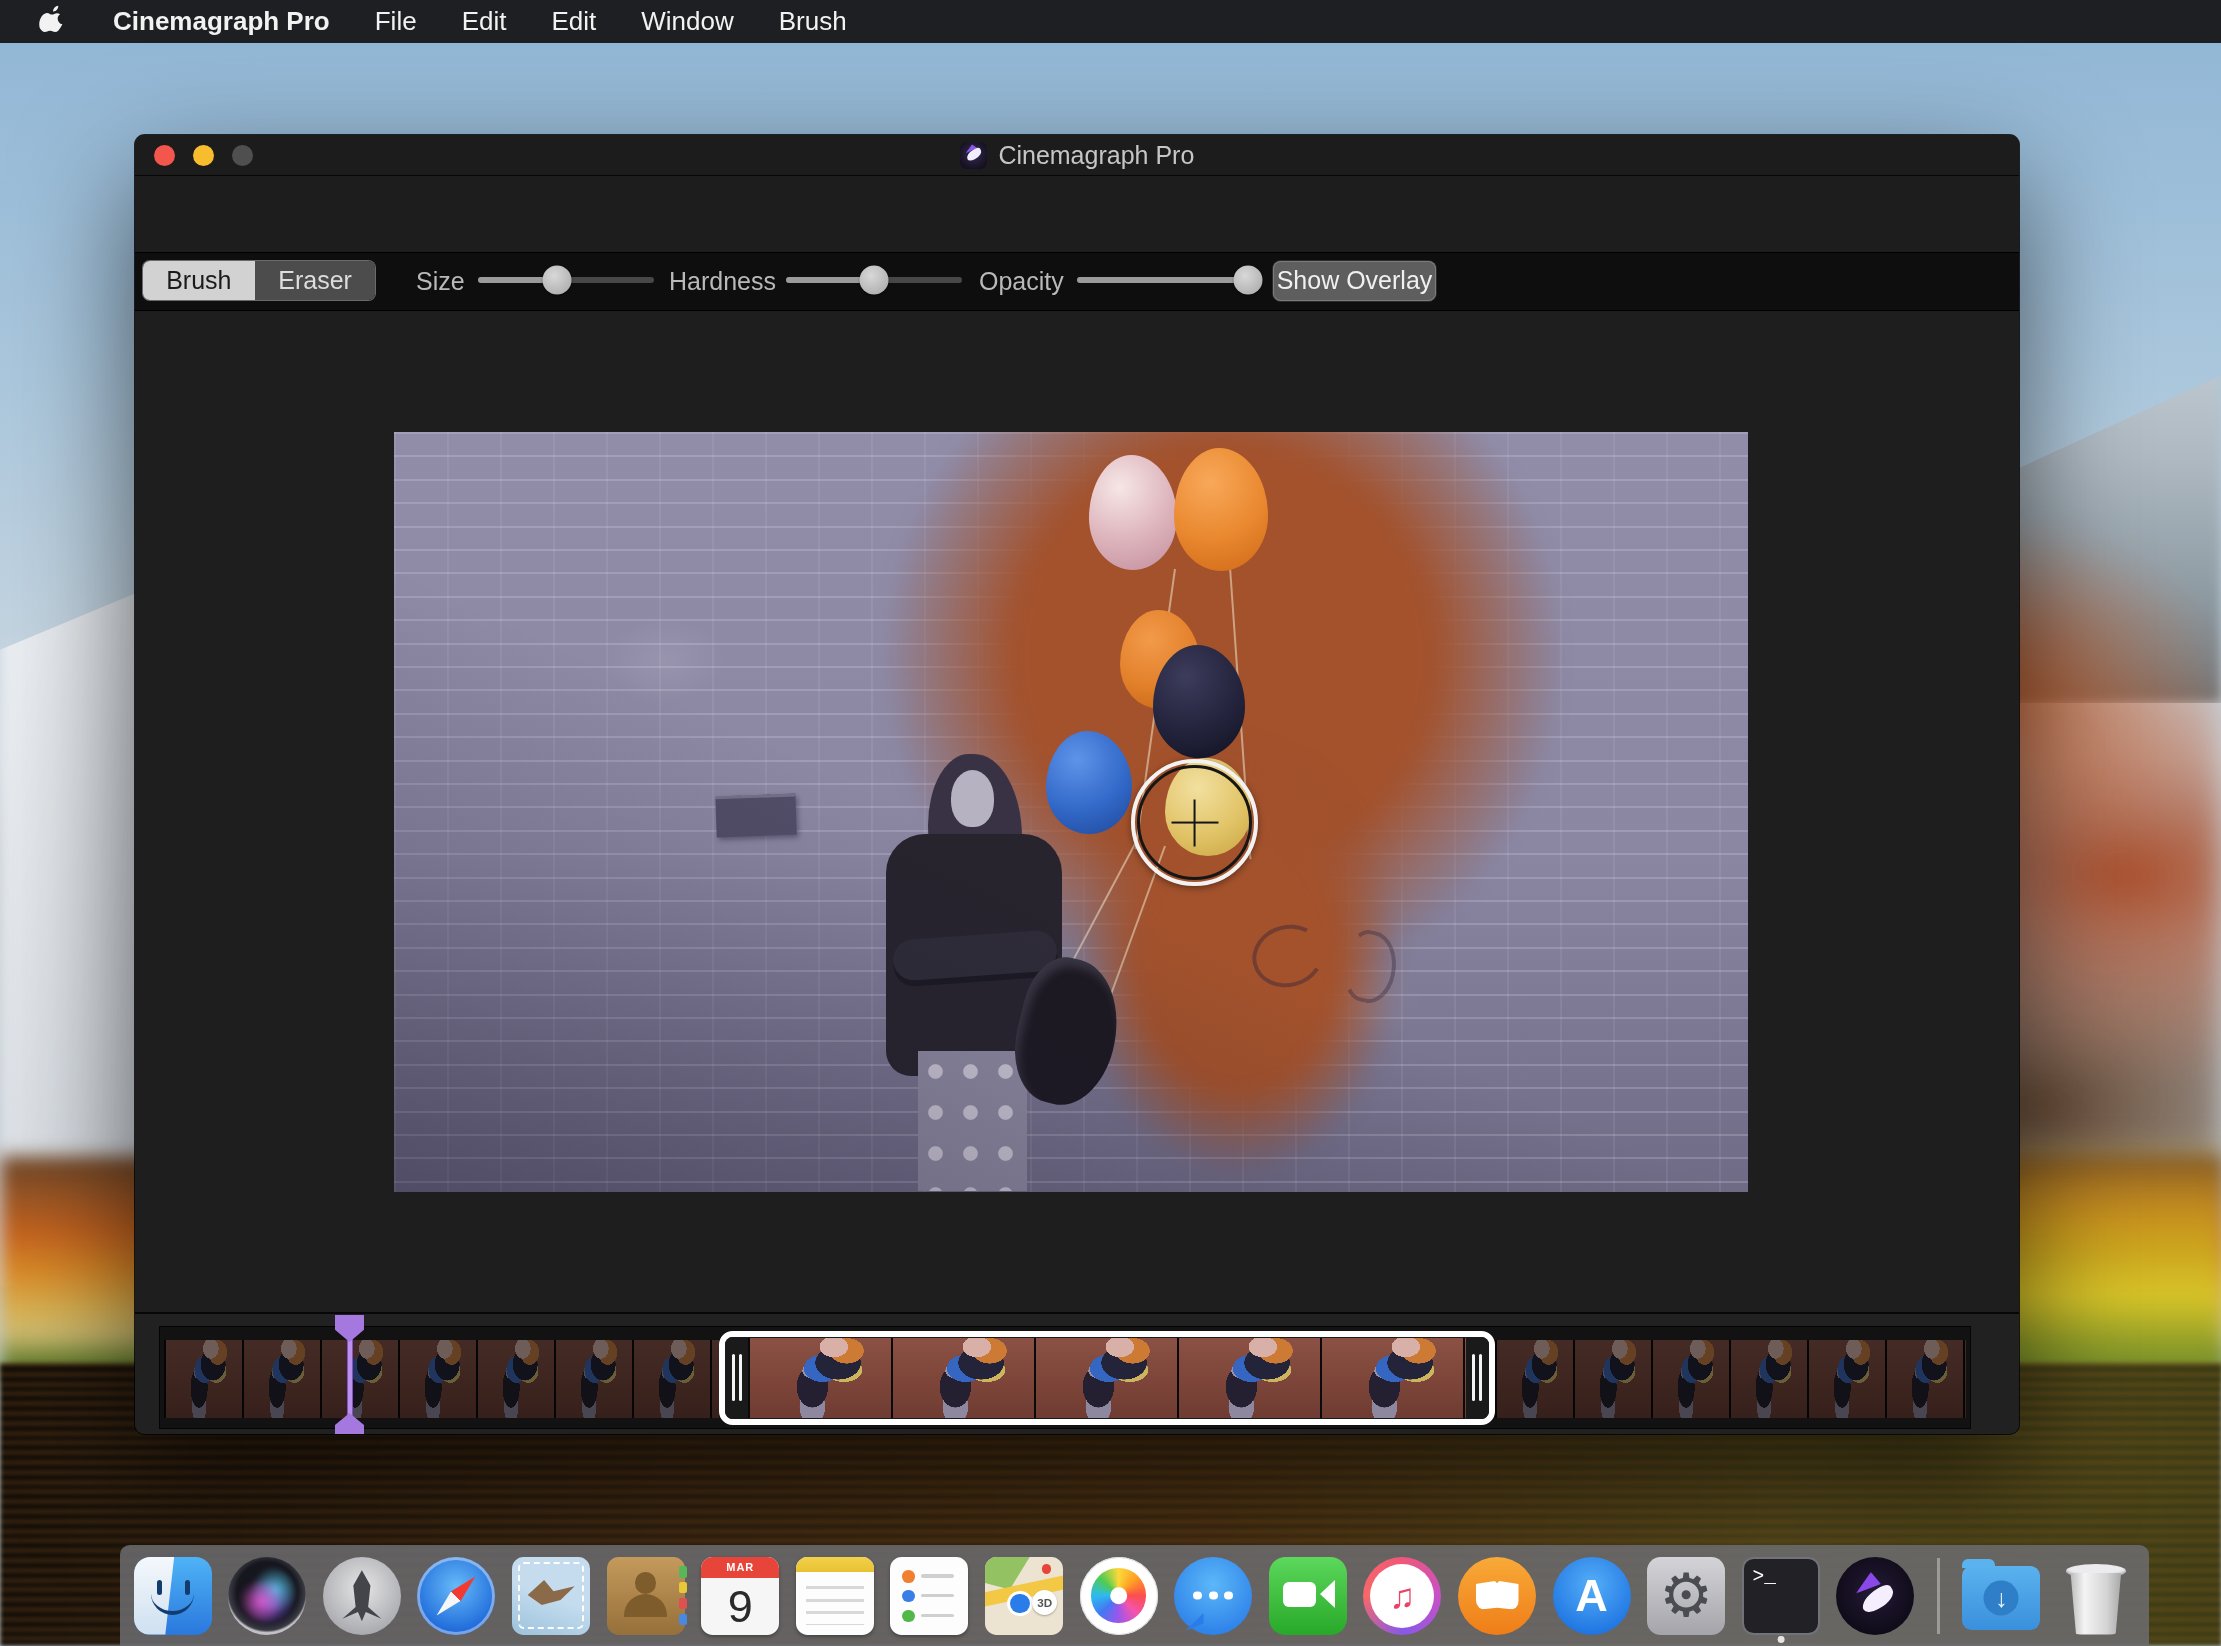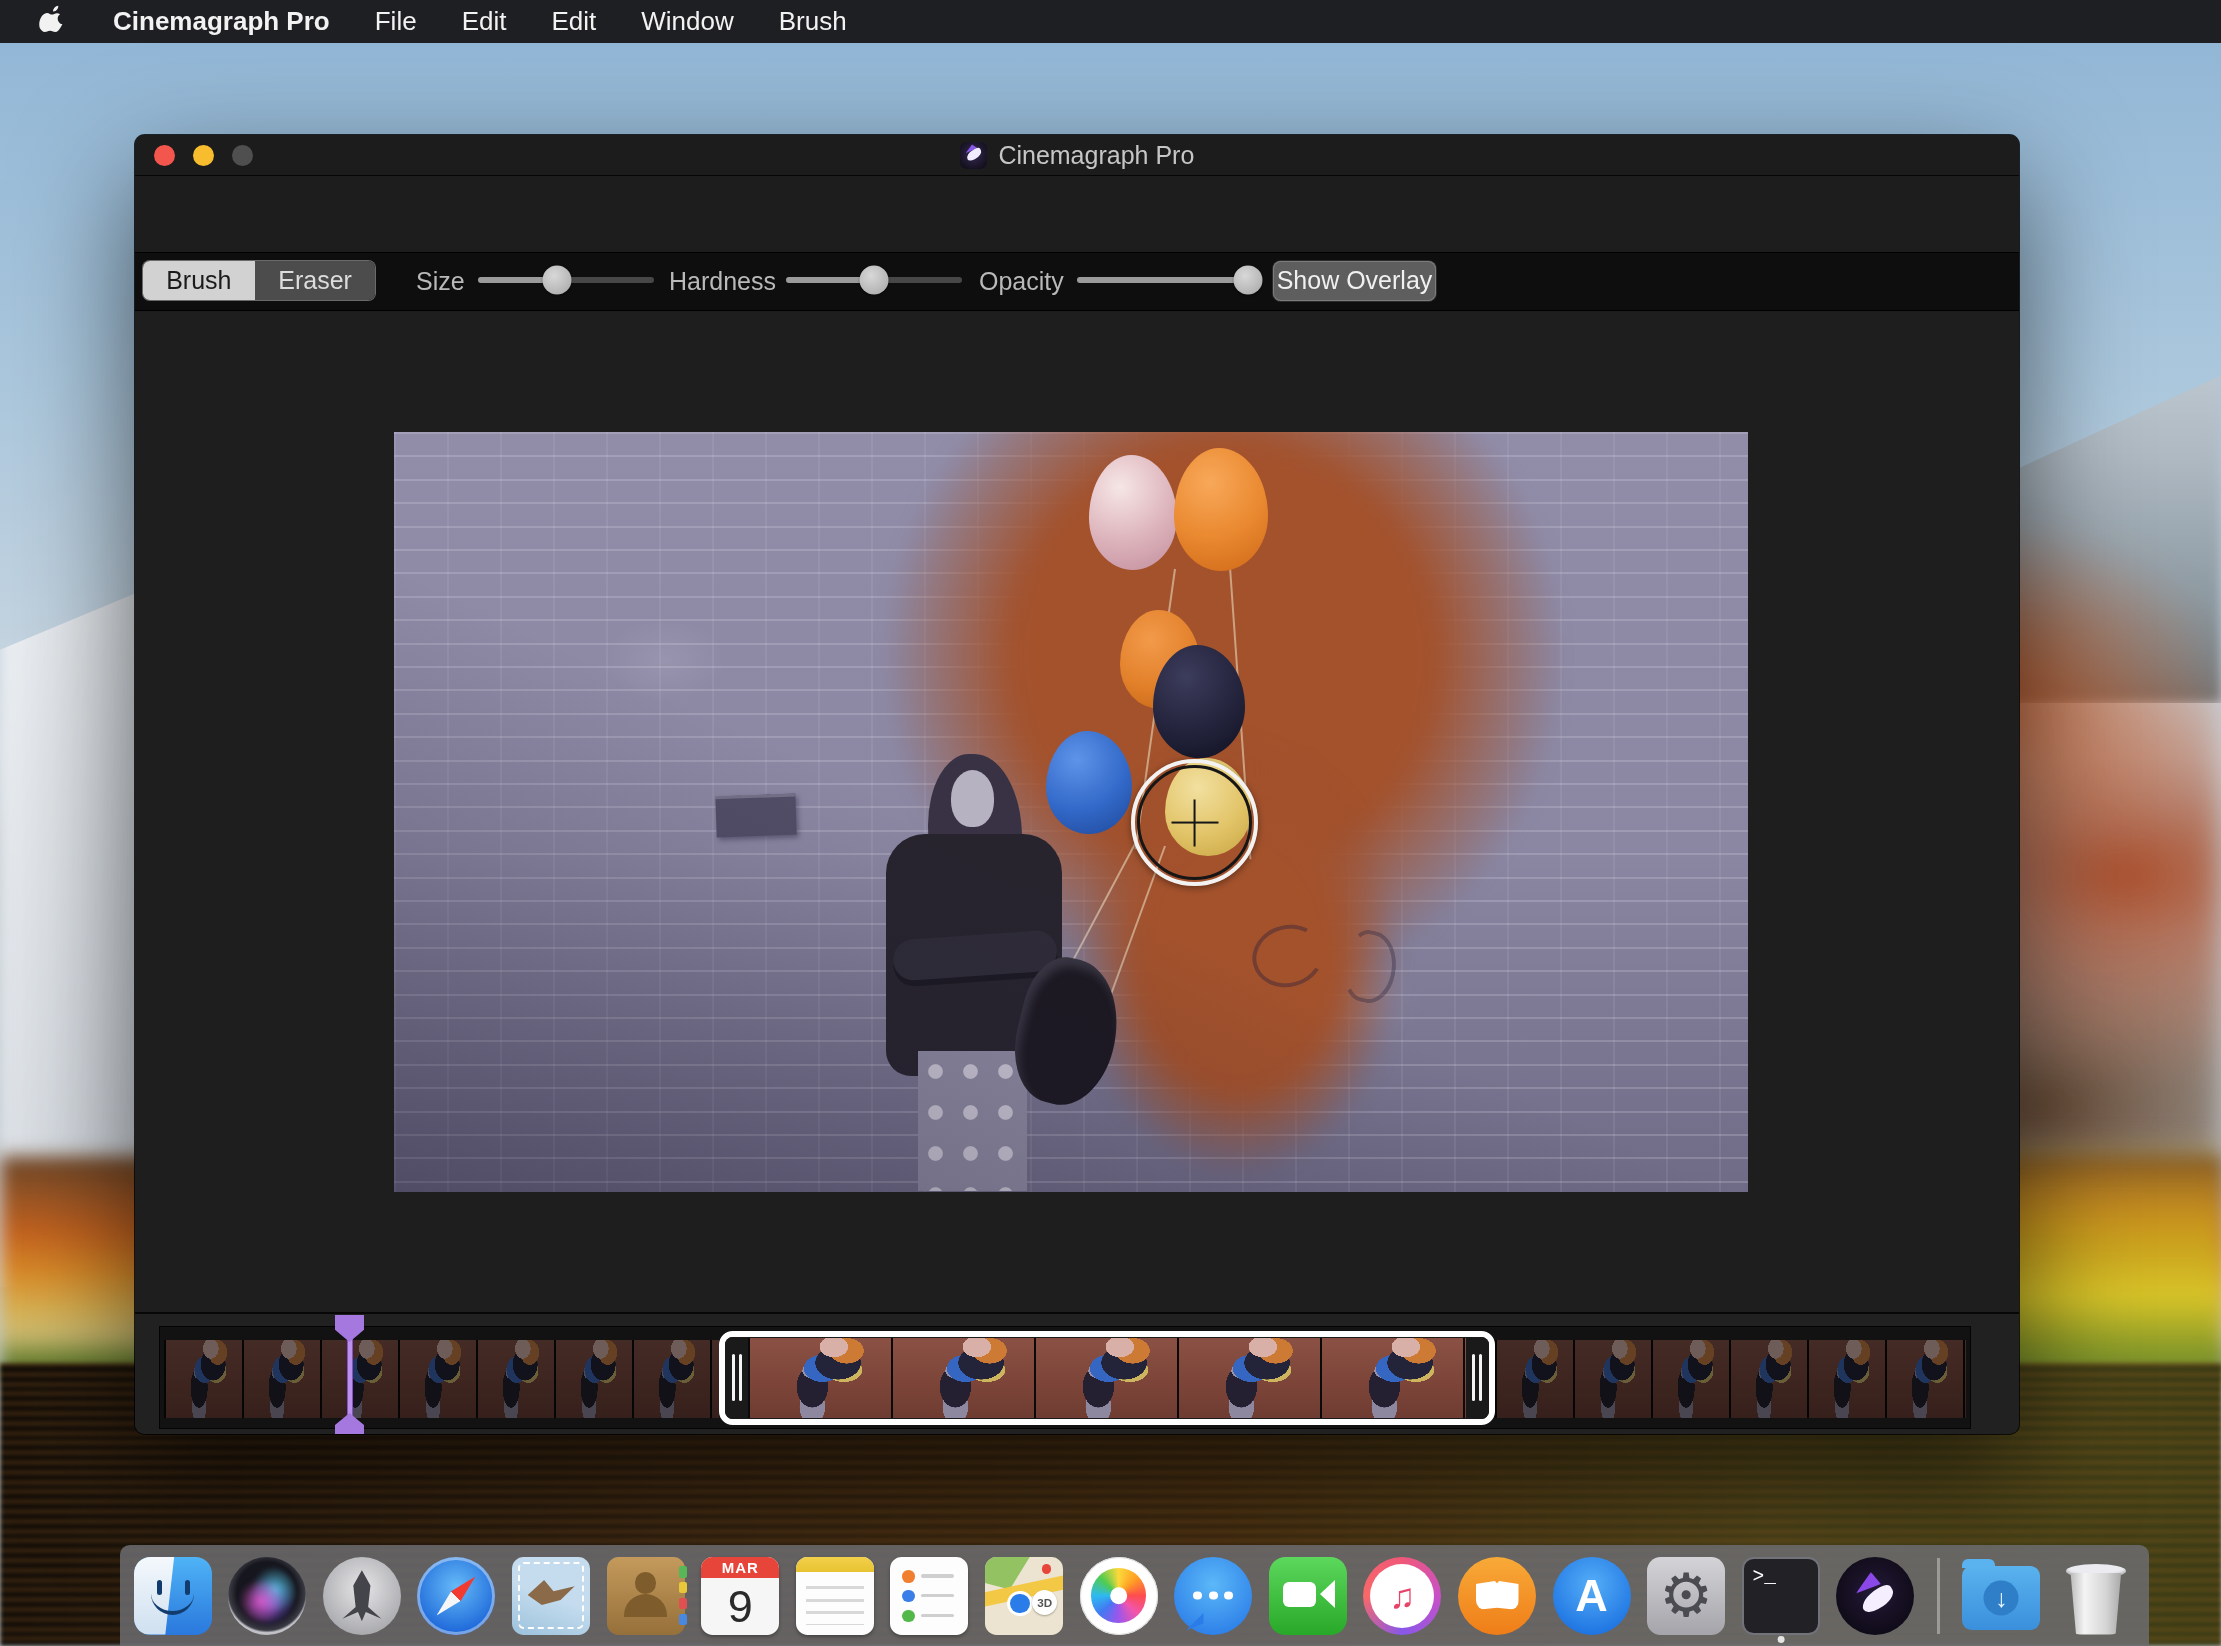--- a/index.html
+++ b/index.html
@@ -242,21 +242,21 @@
   .ic-contacts { border-radius:11.7px; background:linear-gradient(180deg,#c49a5c,#96703a); }
   .ic-contacts .head { position:absolute; left:28px; top:15.6px; width:21.5px; height:21.5px; border-radius:50%;
     background:#7e5c2c; }
   .ic-contacts .body { position:absolute; left:17.6px; top:37px; width:43px; height:23.4px;
     border-radius:21.5px 21.5px 0 0; background:#7e5c2c; }
   .ic-contacts .tab { position:absolute; right:-2px; width:7.8px; height:11.7px; border-radius:2px; }
   .t-g { top:9.8px; background:#58b858; } .t-y { top:25px; background:#e8c838; }
   .t-r { top:41px; background:#e05050; } .t-b { top:57px; background:#4888e0; }
   
   .ic-cal { border-radius:11.7px; background:#f6f6f6; overflow:hidden; box-shadow:0 2px 3.9px rgba(0,0,0,.3); }
-  .ic-cal .hd { height:21.5px; background:#e8453a; color:#fff; font-size:15px; font-weight:bold;
+  .ic-cal .hd { height:21.5px; background:#e8453a; color:#fff; font-size:11px; font-weight:bold;
     display:flex; align-items:center; justify-content:center; letter-spacing:1px; }
   .ic-cal .day { height:57px; display:flex; align-items:center; justify-content:center; font-size:45px;
     color:#2a2a2a; font-weight:300; }
   
   .ic-notes { border-radius:11.7px; background:#fdfdfd; overflow:hidden; box-shadow:0 2px 3.9px rgba(0,0,0,.3); }
   .ic-notes .top { height:15.6px; background:linear-gradient(180deg,#f2d04a,#e8c231); }
   .ic-notes .lines { position:absolute; left:9.8px; right:9.8px; top:29px; height:39px;
     background:repeating-linear-gradient(180deg,#d8d8d8 0 2.9px,transparent 2.9px 12.7px); }
   
   .ic-rem { border-radius:11.7px; background:#fdfdfd; box-shadow:0 2px 3.9px rgba(0,0,0,.3); }

